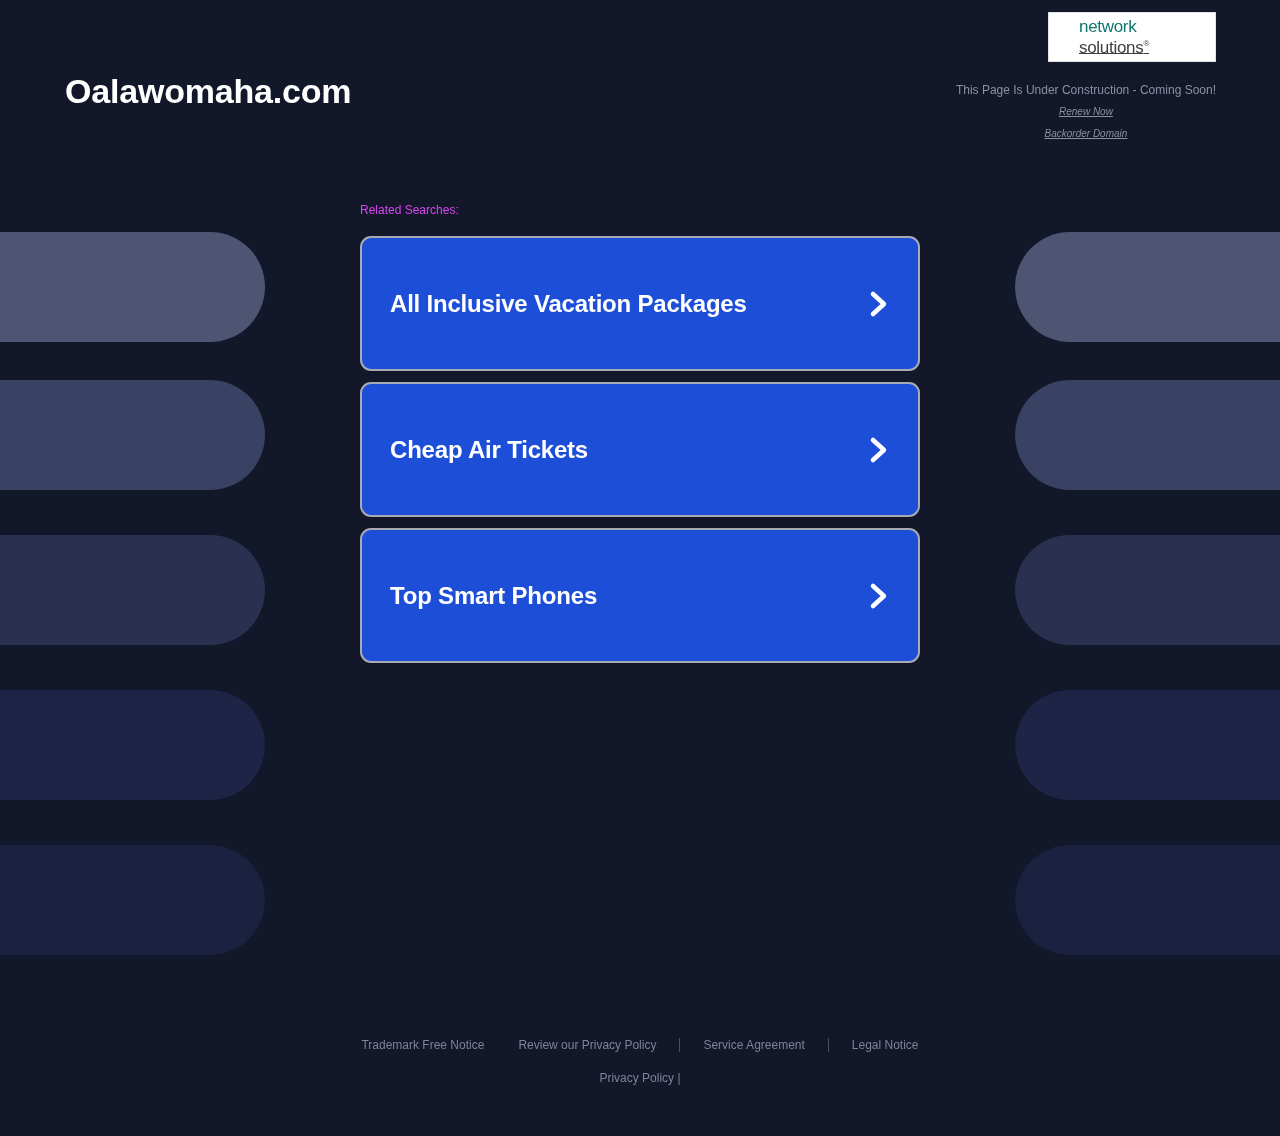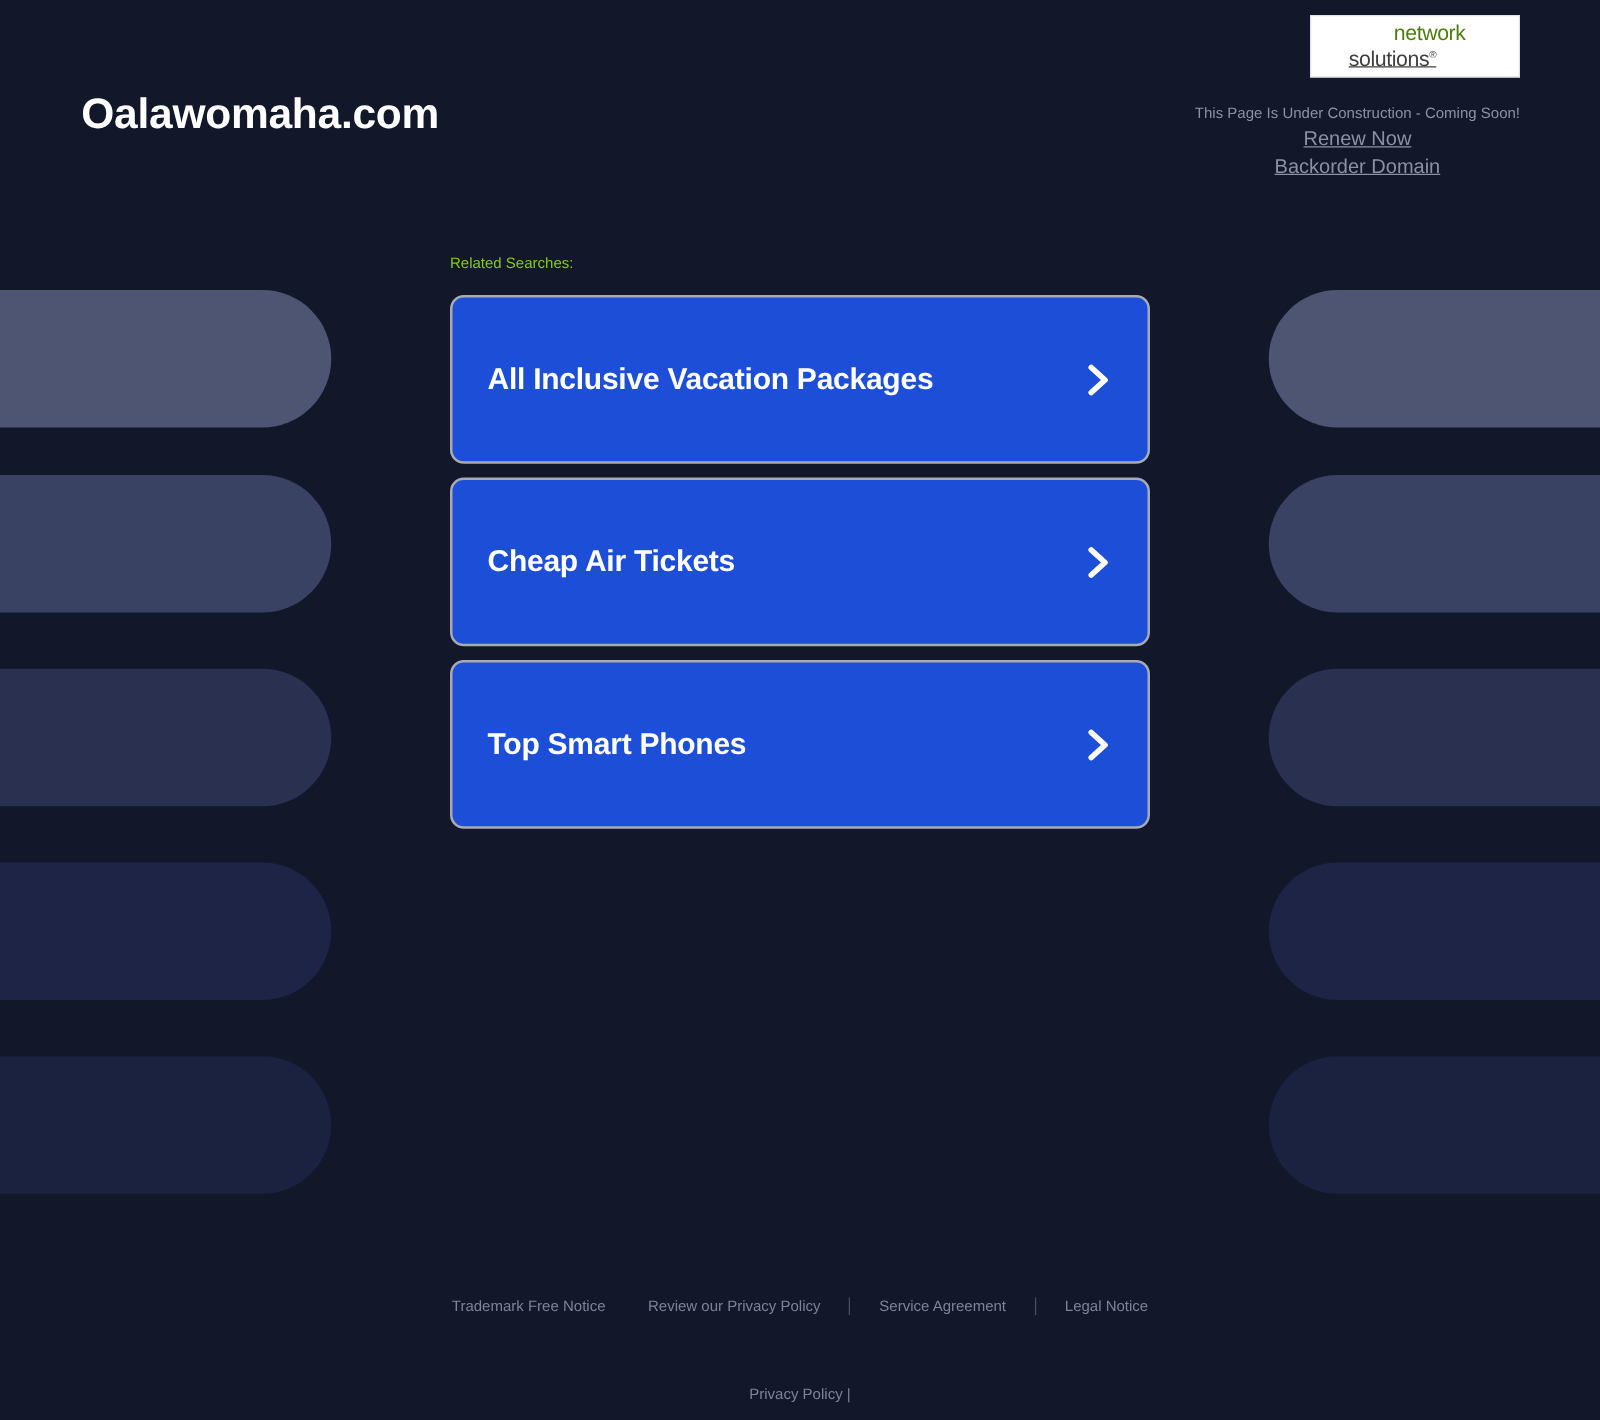--- a/index.html
+++ b/index.html
@@ -69,24 +69,23 @@
     height: 50px;
     background: #ffffff;
     border: 1px solid #e2e2e2;
     display: flex;
     flex-direction: column;
     justify-content: center;
     padding-left: 30px;
   }
   .ns-logo .ns-top {
     font-size: 17px;
-    color: #4d7c0f;
+    color: #0f766e;
     line-height: 17px;
     letter-spacing: -0.3px;
-    margin-left: 36px;
   }
   .ns-logo .ns-bot {
     font-size: 17px;
     color: #3f3f3f;
     line-height: 18px;
     letter-spacing: -0.3px;
     text-decoration: underline;
   }
   .ns-logo .ns-bot sup { font-size: 8px; vertical-align: super; }
 
@@ -97,42 +96,43 @@
     text-align: center;
     margin-left: 28px;
   }
   .hr-line {
     font-size: 12px;
     color: #8b91a5;
     line-height: 21px;
     white-space: nowrap;
   }
   .hr-link {
-    font-size: 16px;
+    font-size: 10px;
     color: #8b91a5;
     line-height: 22px;
     text-decoration: underline;
     cursor: pointer;
     display: inline-block;
+    font-style: italic;
   }
 
   
   .content {
     position: absolute;
     left: 360px;
     top: 0;
     width: 560px;
     z-index: 3;
   }
   .related-label {
     position: absolute;
     top: 203px;
     left: 0;
     font-size: 12px;
-    color: #84cc16;
+    color: #d946ef;
   }
 
   .cards {
     position: absolute;
     top: 236px;
     left: 0;
     width: 560px;
   }
   .card {
     position: relative;
@@ -184,21 +184,21 @@
     padding: 0 11px;
     cursor: pointer;
     white-space: nowrap;
   }
   .footer-sep {
     width: 1px;
     height: 14px;
     background: #474d63;
   }
   .footer-bottom {
-    margin-top: 56px;
+    margin-top: 19px;
     font-size: 12px;
     color: #7d8399;
   }
   .footer-bottom .fb-link { cursor: pointer; }
 </style>
 </head>
 <body>
 
 <div id="page">
 

